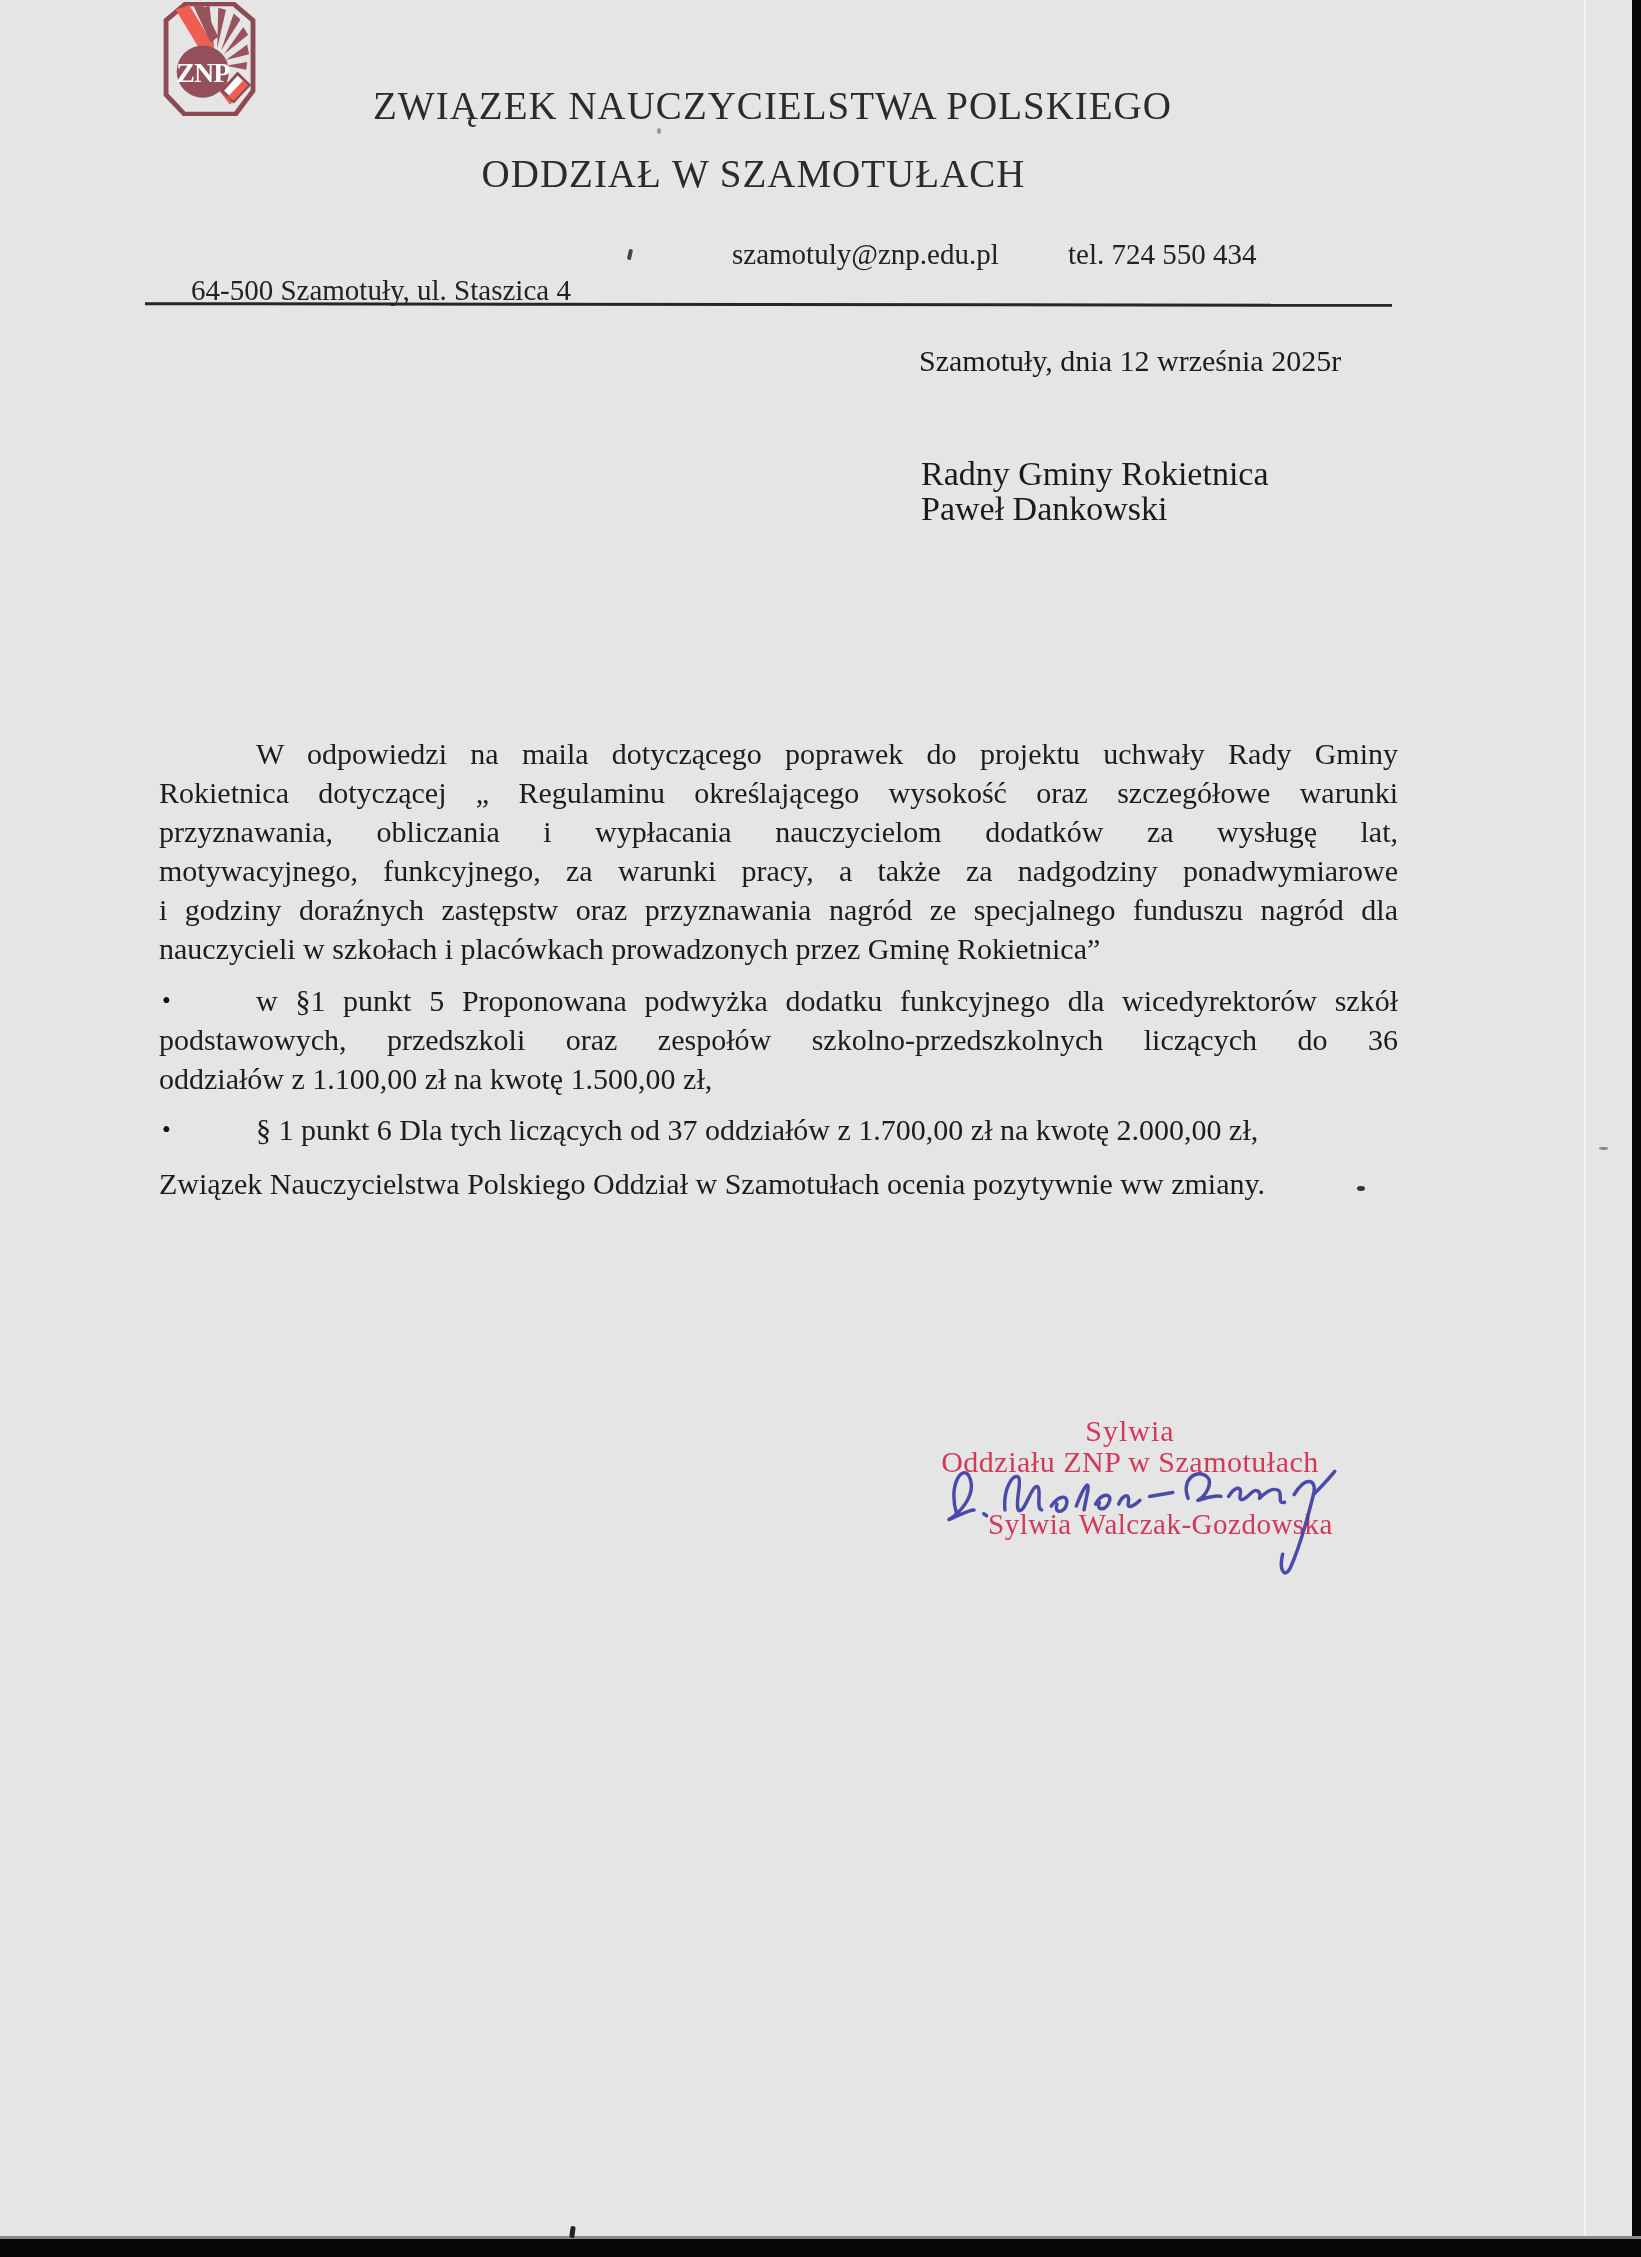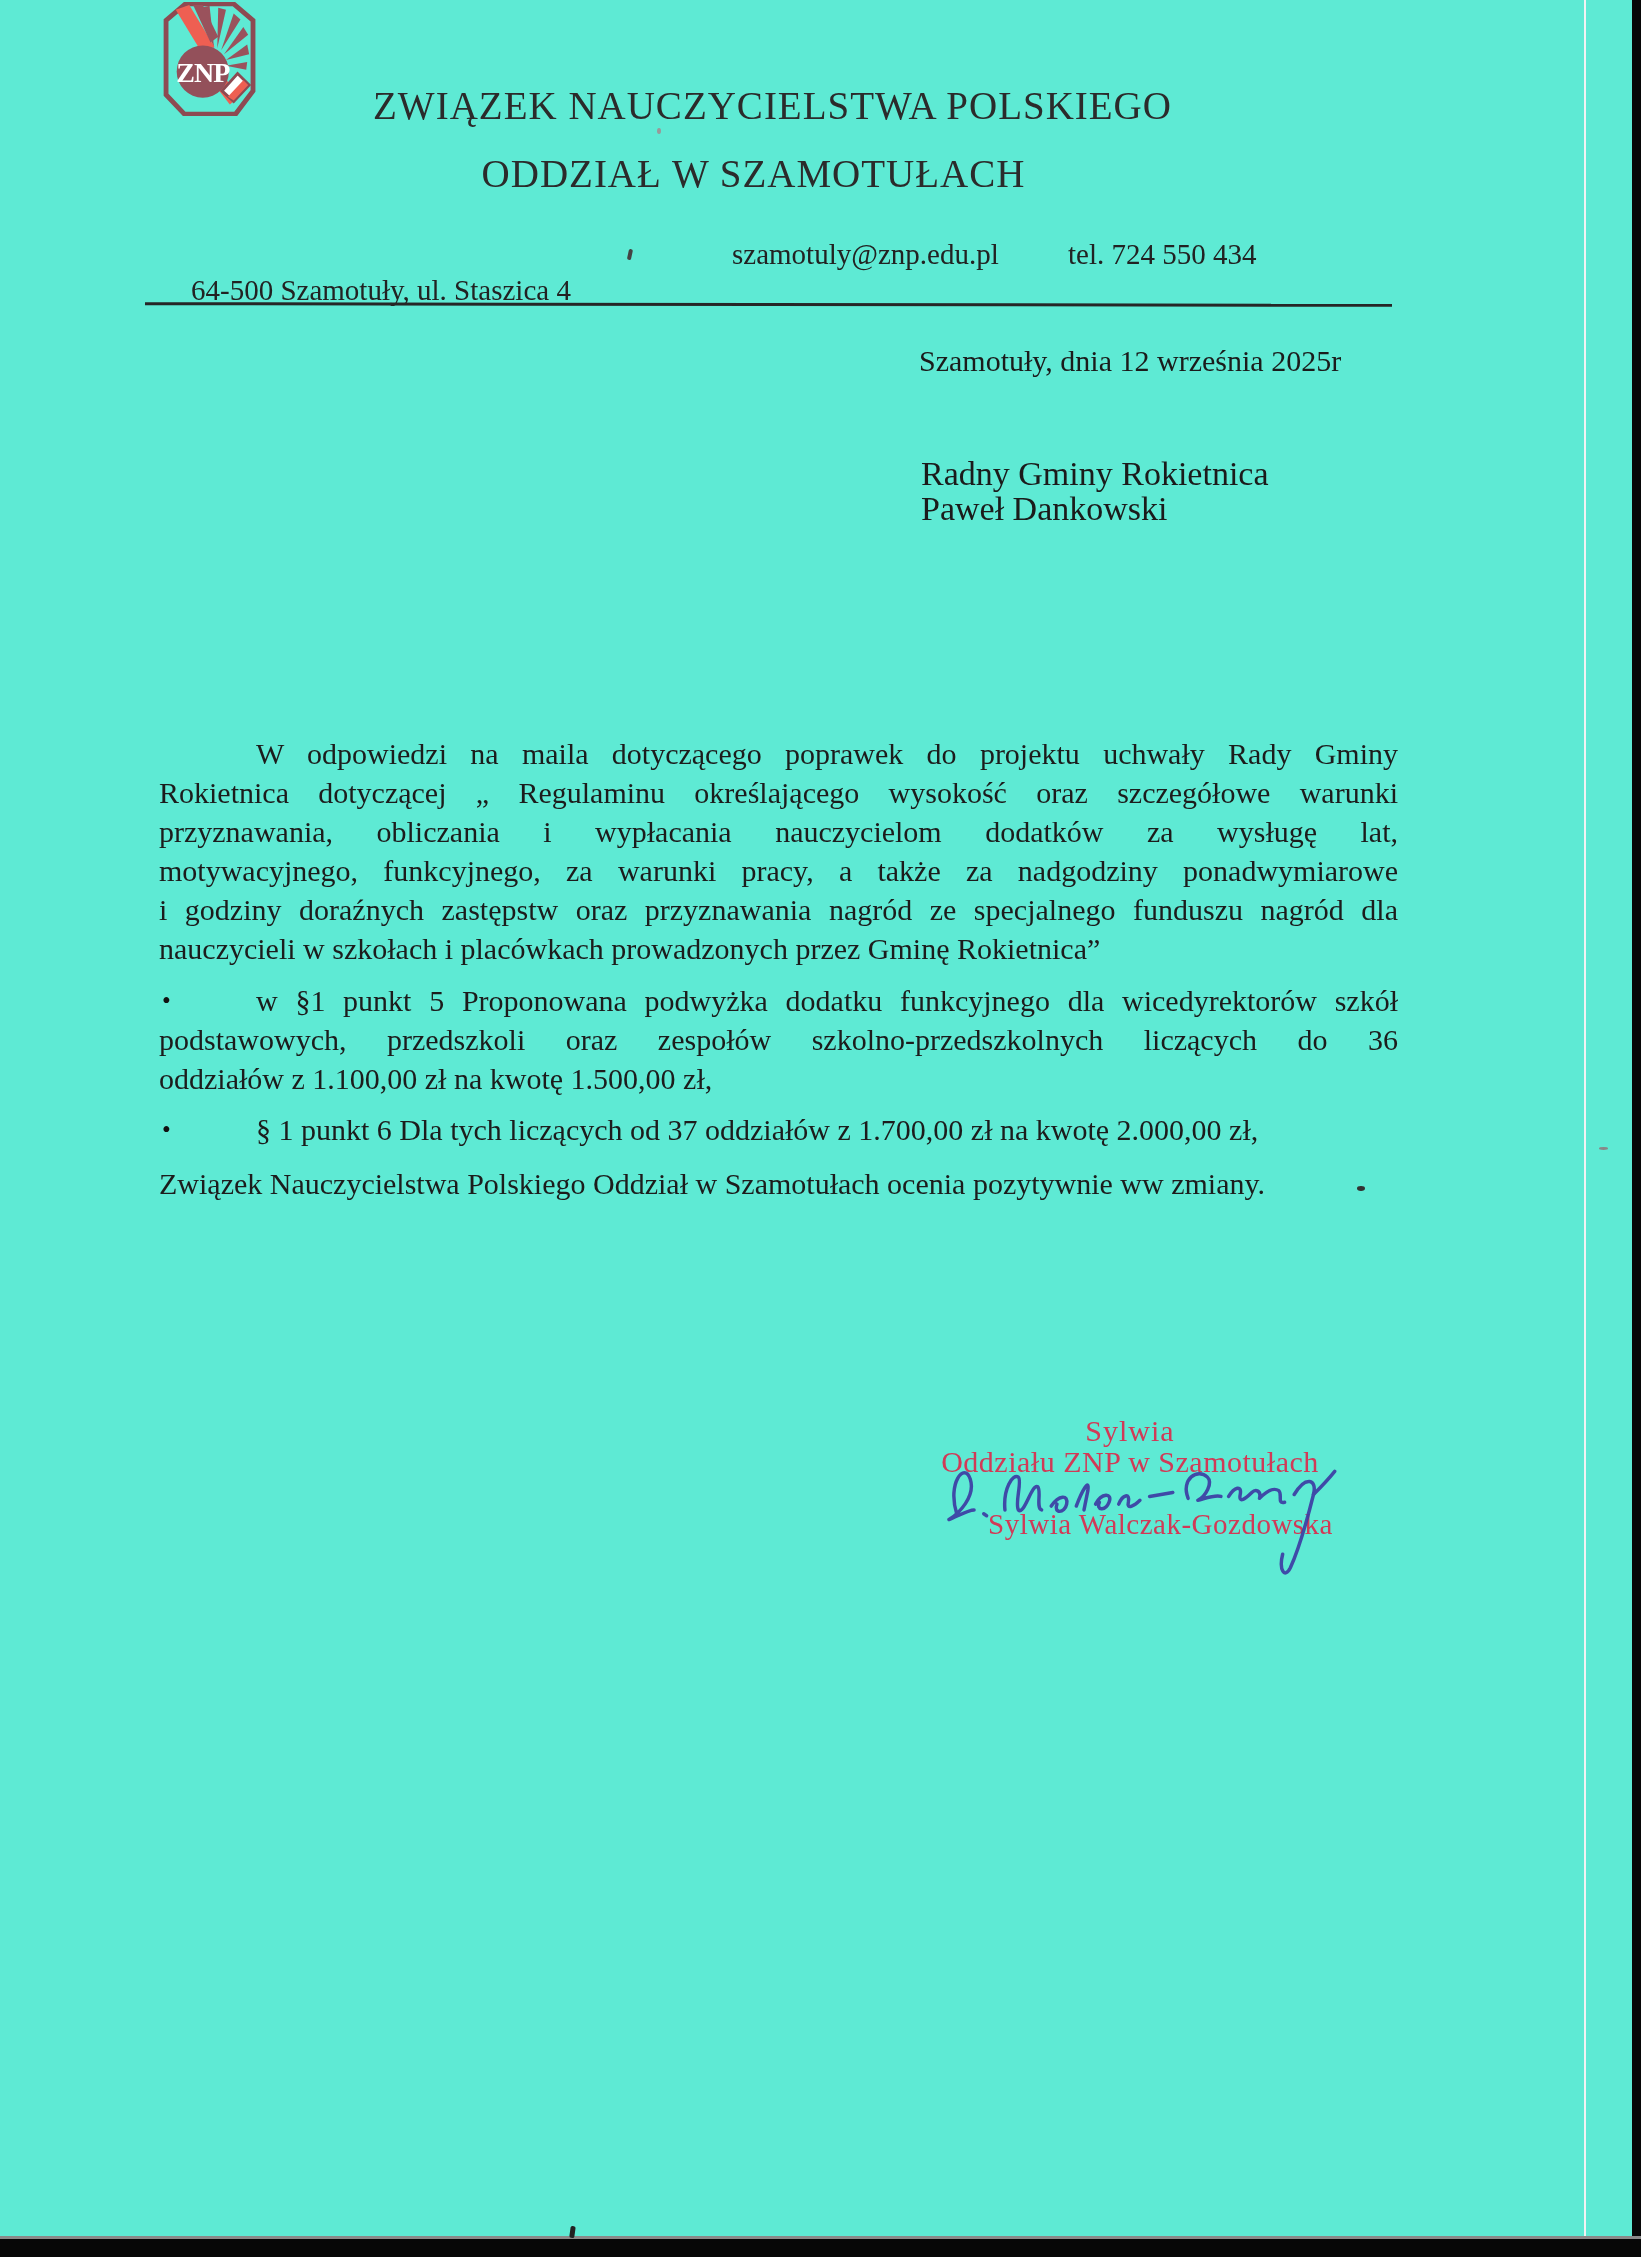--- a/index.html
+++ b/index.html
@@ -1,19 +1,19 @@
 <!DOCTYPE html>
 <html lang="pl"><head>
 <meta charset="utf-8">
 <style>
   html,body{margin:0;padding:0;background:#ffffff;}
   .page{
     position:relative;
     width:1641px;height:2257px;
-    background:#5eead4;
+    background:#e5e5e5;
     overflow:hidden;
     font-family:"Liberation Serif","DejaVu Serif",serif;
     color:#1b1b1b;
   }
   
   .logo{position:absolute;left:162px;top:1.9px;width:97px;height:114px;}
   .org1{
     position:absolute;left:145px;top:83px;width:1255px;
     text-align:center;font-size:39px;letter-spacing:1px;
     color:#2b2b2b;white-space:nowrap;font-family:Liberation Serif, serif;

